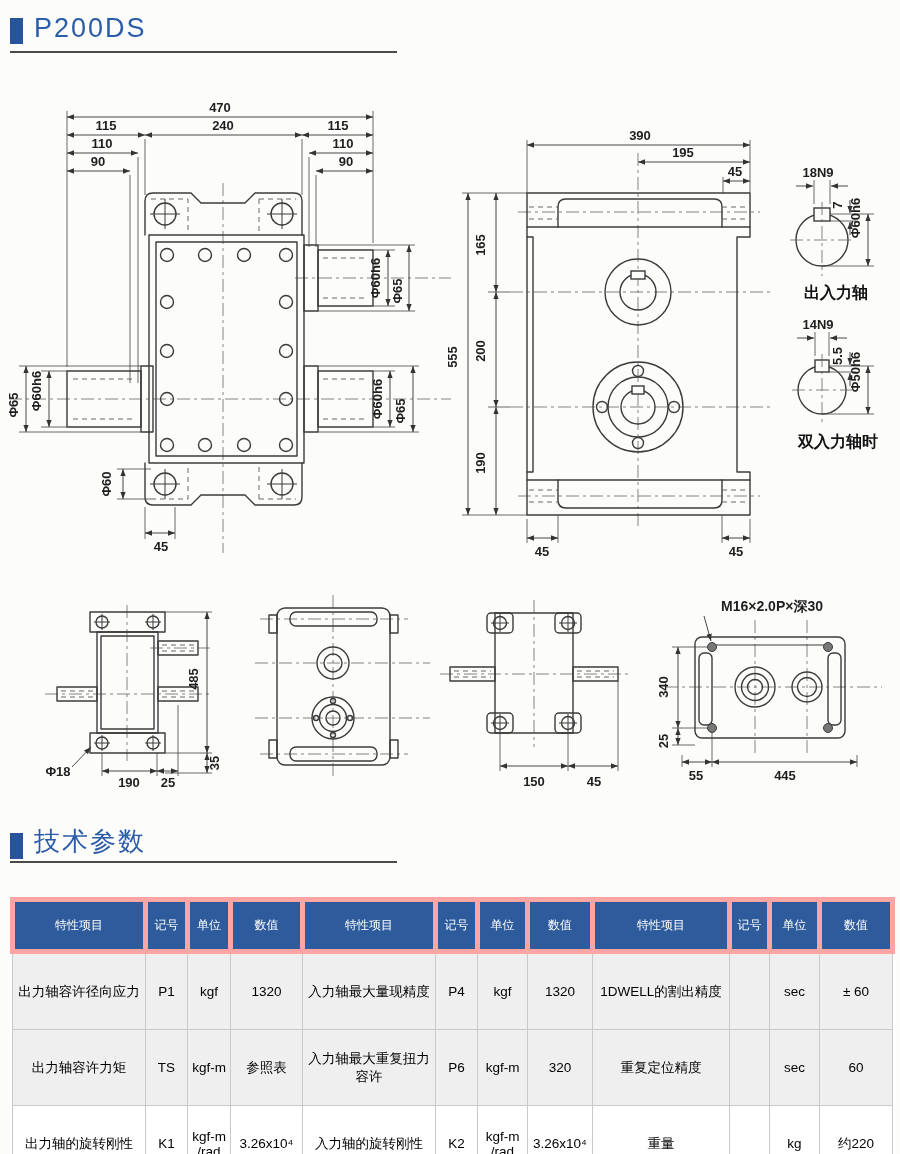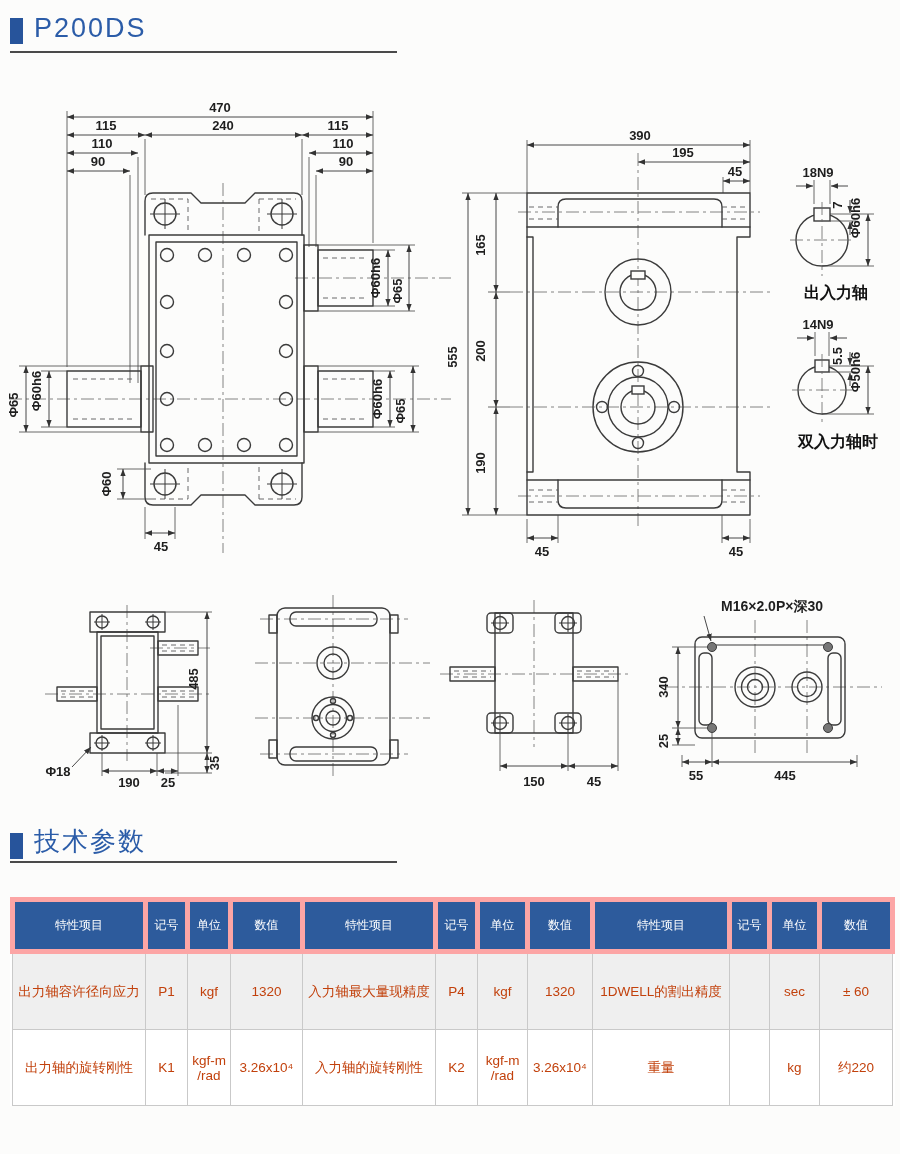--- a/index.html
+++ b/index.html
@@ -28,21 +28,21 @@
   .dime{stroke:#333;stroke-width:.9;fill:none;marker-end:url(#ae);}
   .dt{font:bold 13px "Liberation Sans",sans-serif;fill:#1e1e1e;text-anchor:middle;}
   .dtl{font:bold 16px "Liberation Sans",sans-serif;fill:#111;text-anchor:middle;}
   .scr{fill:#777;stroke:#3b3b3b;stroke-width:1;}
   
   .spec-table{position:absolute;left:10px;top:897px;width:880px;border-collapse:collapse;
     font:13px "Liberation Sans",sans-serif;table-layout:fixed;background:#fff;border:1px solid #b9b9b9;}
   .spec-table th{background:#2d5b9c;color:#fff;font-weight:normal;font-size:12px;
     height:43px;border:5px solid #fca5a5;padding:2px;}
   .spec-table td{border:1px solid #c9c9c9;text-align:center;height:51px;padding:12px 3px;
-    white-space:pre-line;color:#c2410c;font-size:13.5px;}
+    white-space:pre-line;color:#000000;font-size:13.5px;}
   .spec-table tr.odd td{background:#efefef;}
   .spec-table tr.even td{background:#ffffff;}
 </style>
 </head>
 <body>
 
 <svg width="0" height="0" style="position:absolute">
   <defs>
     <marker id="ae" viewBox="0 0 10 10" refX="9" refY="5" markerWidth="9" markerHeight="9" orient="auto">
       <path d="M0,1.6 L9,5 L0,8.4 Z" fill="#333"></path>
@@ -401,20 +401,34 @@
       <td>1320</td>
       <td>入力轴最大量现精度</td>
       <td>P4</td>
       <td>kgf</td>
       <td>1320</td>
       <td>1DWELL的割出精度</td>
       <td></td>
       <td>sec</td>
       <td>± 60</td>
     </tr>
+    <tr class="odd">
+      <td>出力轴容许力矩</td>
+      <td>TS</td>
+      <td>kgf-m</td>
+      <td>参照表</td>
+      <td>入力轴最大重复扭力容许</td>
+      <td>P6</td>
+      <td>kgf-m</td>
+      <td>320</td>
+      <td>重复定位精度</td>
+      <td></td>
+      <td>sec</td>
+      <td>60</td>
+    </tr>
     <tr class="even">
       <td>出力轴的旋转刚性</td>
       <td>K1</td>
       <td>kgf-m
 /rad</td>
       <td>3.26x10⁴</td>
       <td>入力轴的旋转刚性</td>
       <td>K2</td>
       <td>kgf-m
 /rad</td>

